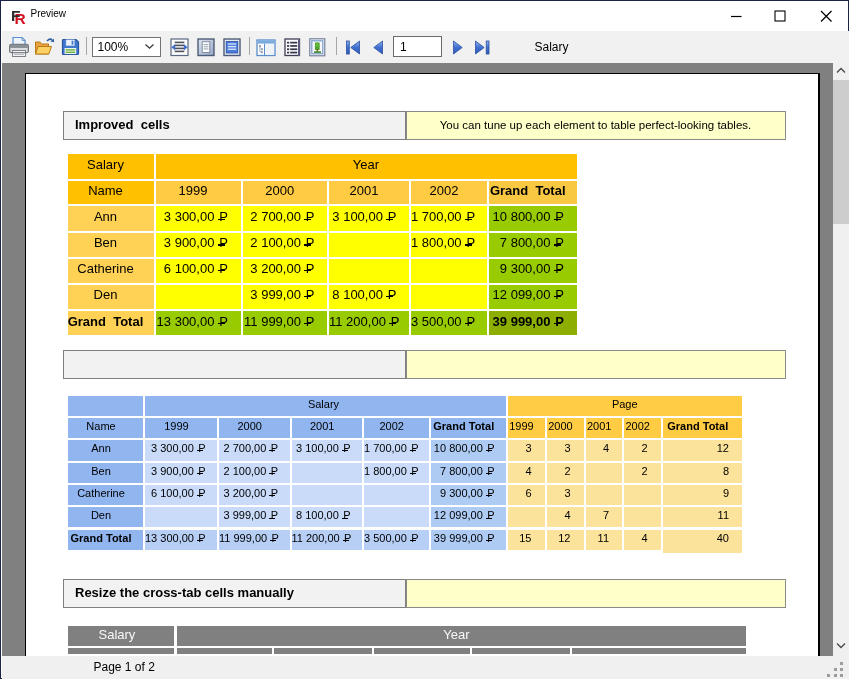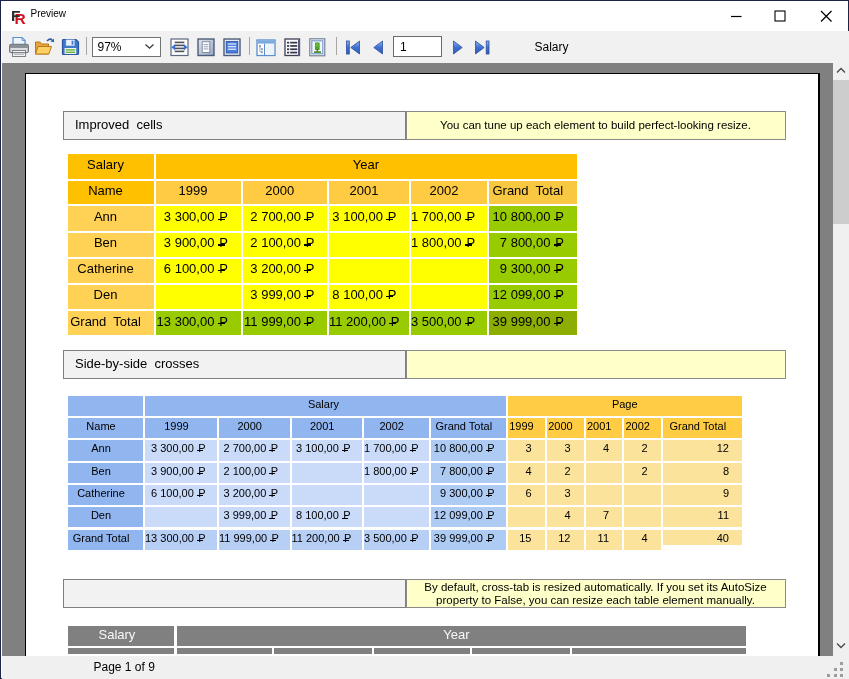--- a/index.html
+++ b/index.html
@@ -1,21 +1,21 @@
 <!DOCTYPE html>
 <html><head><meta charset="utf-8">
 <style>
 * { margin:0; padding:0; box-sizing:border-box; }
 body { width:849px; height:679px; font-family:"Liberation Sans", sans-serif; overflow:hidden; }
 .abs { position:absolute; }
 #win { position:relative; width:849px; height:679px; background:#fff; border:1px solid #1b2447; }
 .cell { position:absolute; overflow:hidden; white-space:nowrap; color:#000; }
 .ctr { text-align:center; }
 .rgt { text-align:right; }
-.b { font-weight:normal; }
+.b { font-weight:bold; }
 .rb { position:relative; display:inline-block; line-height:1; margin-left:1.3px; }
 .rb::after { content:""; position:absolute; left:-1.5px; bottom:3.4px; width:6.8px; height:1.1px; background:#000; }
 .rb2::after { left:-1.2px; bottom:2.9px; width:5.8px; height:1px; }
 </style></head><body>
 <div id="win">
 <svg class="abs" style="left:9px;top:6px;" width="18" height="19" viewBox="0 0 18 19">
       <text x="4.6" y="16.8" font-family="Liberation Sans" font-size="15.5" font-weight="bold" fill="#d31021">R</text>
       <text x="1" y="14.3" font-family="Liberation Sans" font-size="15.5" font-weight="bold" fill="#2b2b2b">F</text>
     </svg>
 <div class="abs" style="left:29.5px;top:7px;font-size:10px;color:#000;">Preview</div>
@@ -48,21 +48,21 @@
 </svg>
 <svg class="abs" style="left:60px;top:37px;" width="19" height="18" viewBox="0 0 19 18">
 <path d="M1.5 2.5 q0-1 1-1 L15 1.5 L17.5 4 L17.5 15.5 q0 1 -1 1 L2.5 16.5 q-1 0 -1-1 Z" fill="#3f77cf" stroke="#2a55a0" stroke-width="1.2"></path>
 <rect x="5" y="1.8" width="8.5" height="6" fill="#e9f1fb" stroke="#9db8dd" stroke-width="0.5"></rect>
 <rect x="10.6" y="2.8" width="1.8" height="3.8" fill="#3f77cf"></rect>
 <rect x="3.6" y="10" width="11.6" height="6" fill="#eef5ee"></rect>
 <rect x="4.6" y="11.2" width="9.6" height="1.4" fill="#6eb33f"></rect>
 <rect x="4.6" y="13.6" width="9.6" height="1.4" fill="#6eb33f"></rect>
 </svg>
 <div class="abs" style="left:90.5px;top:35.5px;width:69px;height:20px;background:#fff;border:1px solid #737373;"></div>
-<div class="abs" style="left:96.5px;top:38.5px;font-size:12px;">97%</div>
+<div class="abs" style="left:96.5px;top:38.5px;font-size:12px;">100%</div>
 <svg class="abs" style="left:143px;top:42px;" width="11" height="7" viewBox="0 0 11 7">
       <polyline points="1.5,1.5 5.5,5.2 9.5,1.5" fill="none" stroke="#3b3b3b" stroke-width="1.3"></polyline>
     </svg>
 <svg class="abs" style="left:169px;top:37px;" width="19" height="19" viewBox="0 0 19 19">
 <rect x="1" y="1" width="17" height="16.5" fill="#fdfdfd" stroke="#5a6880" stroke-width="1.2"></rect>
 <g fill="#4d525c">
         <rect x="4.7" y="3.6" width="9.6" height="1.6"></rect>
         <rect x="4.7" y="6.6" width="9.6" height="1.6"></rect>
         <rect x="4.7" y="9.6" width="9.6" height="1.6"></rect>
         <rect x="4.7" y="12.6" width="9.6" height="1.6"></rect>
@@ -152,37 +152,36 @@
 <div class="abs" style="left:24px;top:72px;width:794.5px;height:583px;background:#fff;border-style:solid;border-color:#000;border-width:1.5px 2px 0 1.5px;"></div>
 <div class="abs" style="left:832px;top:62px;width:16px;height:592.5px;background:#f0f0f0;"></div>
 <div class="abs" style="left:832px;top:79px;width:16px;height:144px;background:#cdcdcd;"></div>
 <svg class="abs" style="left:835px;top:66px;" width="10" height="7" viewBox="0 0 10 7">
       <polyline points="1,5.5 5,1.5 9,5.5" fill="none" stroke="#4d4d4d" stroke-width="1.4"></polyline>
     </svg>
 <svg class="abs" style="left:835px;top:641px;" width="10" height="7" viewBox="0 0 10 7">
       <polyline points="1,1.5 5,5.5 9,1.5" fill="none" stroke="#4d4d4d" stroke-width="1.4"></polyline>
     </svg>
 <div class="abs" style="left:1px;top:654.5px;width:847px;height:23.5px;background:#f0f0f0;"></div>
-<div class="abs" style="left:92.5px;top:658.5px;font-size:12px;">Page 1 of 9</div>
+<div class="abs" style="left:92.5px;top:658.5px;font-size:12px;">Page 1 of 2</div>
 <div class="abs" style="left:839px;top:660.5px;width:3px;height:3px;background:#9d9d9d;"></div>
     <div class="abs" style="left:832.5px;top:666.5px;width:3px;height:3px;background:#9d9d9d;"></div>
     <div class="abs" style="left:839px;top:666.5px;width:3px;height:3px;background:#9d9d9d;"></div>
     <div class="abs" style="left:826px;top:672.5px;width:3px;height:3px;background:#9d9d9d;"></div>
     <div class="abs" style="left:832.5px;top:672.5px;width:3px;height:3px;background:#9d9d9d;"></div>
     <div class="abs" style="left:839px;top:672.5px;width:3px;height:3px;background:#9d9d9d;"></div>
 <div class="abs" style="left:62px;top:110px;width:343px;height:29px;background:#f2f2f2;border:1px solid #7f7f7f;"></div>
 <div class="abs b" style="left:74px;top:110px;height:29px;line-height:28px;font-size:13px;">Improved&nbsp; cells</div>
 <div class="abs" style="left:404.5px;top:110px;width:380px;height:29px;background:#ffffc9;border:1px solid #8a8a8a;"></div>
-<div class="abs ctr" style="left:405px;top:110px;width:379px;height:29px;line-height:28px;font-size:11.5px;">You can tune up each element to build perfect-looking resize.</div>
+<div class="abs ctr" style="left:405px;top:110px;width:379px;height:29px;line-height:28px;font-size:11.5px;">You can tune up each element to table perfect-looking tables.</div>
 <div class="abs" style="left:62px;top:349px;width:343px;height:29px;background:#f2f2f2;border:1px solid #7f7f7f;"></div>
-<div class="abs b" style="left:74px;top:349px;height:29px;line-height:28px;font-size:13px;">Side-by-side&nbsp; crosses</div>
 <div class="abs" style="left:404.5px;top:349px;width:380px;height:29px;background:#ffffc9;border:1px solid #8a8a8a;"></div>
 <div class="abs" style="left:62px;top:578px;width:343px;height:29px;background:#f2f2f2;border:1px solid #7f7f7f;"></div>
+<div class="abs b" style="left:74px;top:578px;height:29px;line-height:28px;font-size:13px;">Resize the cross-tab cells manually</div>
 <div class="abs" style="left:404.5px;top:578px;width:380px;height:29px;background:#ffffc9;border:1px solid #8a8a8a;"></div>
-<div class="abs ctr" style="left:405px;top:580px;width:379px;font-size:11.5px;line-height:13px;white-space:normal;">By default, cross-tab is resized automatically. If you set its AutoSize<br>property to False, you can resize each table element manually.</div>
 <div class="cell ctr" style="left:66.5px;top:153.4px;width:86.0px;height:24.400000000000006px;background:#FFC000;font-size:13px;line-height:21.2px;padding-right:10px;">Salary</div>
     <div class="cell ctr" style="left:154.5px;top:153.4px;width:421.0px;height:24.400000000000006px;background:#FFC000;font-size:13px;line-height:21.2px;">Year</div>
     <div class="cell ctr" style="left:66.5px;top:179.8px;width:86.0px;height:23.399999999999977px;background:#FFC000;font-size:13px;line-height:20.2px;padding-right:10px;">Name</div>
     <div class="cell ctr" style="left:154.5px;top:179.8px;width:85.0px;height:23.399999999999977px;background:#FFCB43;font-size:13px;line-height:20.2px;padding-right:10px;">1999</div>
     <div class="cell ctr" style="left:241.5px;top:179.8px;width:84.5px;height:23.399999999999977px;background:#FFCB43;font-size:13px;line-height:20.2px;padding-right:10px;">2000</div>
     <div class="cell ctr" style="left:328px;top:179.8px;width:80px;height:23.399999999999977px;background:#FFCB43;font-size:13px;line-height:20.2px;padding-right:10px;">2001</div>
     <div class="cell ctr" style="left:410px;top:179.8px;width:76px;height:23.399999999999977px;background:#FFCB43;font-size:13px;line-height:20.2px;padding-right:10px;">2002</div>
     <div class="cell ctr b" style="left:488px;top:179.8px;width:87.5px;height:23.399999999999977px;background:#F9C843;font-size:13px;line-height:20.2px;padding-right:10px;">Grand&nbsp; Total</div>
     <div class="cell ctr" style="left:66.5px;top:205.2px;width:86.0px;height:24.700000000000017px;background:#FFD155;font-size:13px;line-height:21.5px;padding-right:10px;">Ann</div>
     <div class="cell rgt" style="left:154.5px;top:205.2px;width:85.0px;height:24.700000000000017px;background:#FFFF00;font-size:13px;line-height:21.5px;padding-right:12.5px;">3 300,00&nbsp;<span class="rb">P</span></div>
@@ -275,21 +274,21 @@
     <div class="cell rgt" style="left:661.5px;top:483.9px;width:79.5px;height:20.5px;background:#FCE39B;font-size:11px;line-height:17.3px;padding-right:13px;">9</div>
     <div class="cell rgt" style="left:506.5px;top:506.4px;width:37.0px;height:20.100000000000023px;background:#FCE39B;font-size:11px;line-height:16.9px;padding-right:13px;"></div>
     <div class="cell rgt" style="left:545.5px;top:506.4px;width:37.0px;height:20.100000000000023px;background:#FCE39B;font-size:11px;line-height:16.9px;padding-right:13px;">4</div>
     <div class="cell rgt" style="left:584.5px;top:506.4px;width:36.5px;height:20.100000000000023px;background:#FCE39B;font-size:11px;line-height:16.9px;padding-right:13px;">7</div>
     <div class="cell rgt" style="left:623px;top:506.4px;width:36.5px;height:20.100000000000023px;background:#FCE39B;font-size:11px;line-height:16.9px;padding-right:13px;"></div>
     <div class="cell rgt" style="left:661.5px;top:506.4px;width:79.5px;height:20.100000000000023px;background:#FCE39B;font-size:11px;line-height:16.9px;padding-right:13px;">11</div>
     <div class="cell rgt" style="left:506.5px;top:528.5px;width:37.0px;height:20.899999999999977px;background:#FCE39B;font-size:11px;line-height:17.7px;padding-right:13px;">15</div>
     <div class="cell rgt" style="left:545.5px;top:528.5px;width:37.0px;height:20.899999999999977px;background:#FCE39B;font-size:11px;line-height:17.7px;padding-right:13px;">12</div>
     <div class="cell rgt" style="left:584.5px;top:528.5px;width:36.5px;height:20.899999999999977px;background:#FCE39B;font-size:11px;line-height:17.7px;padding-right:13px;">11</div>
     <div class="cell rgt" style="left:623px;top:528.5px;width:36.5px;height:20.899999999999977px;background:#FCE39B;font-size:11px;line-height:17.7px;padding-right:13px;">4</div>
-    <div class="cell rgt" style="left:661.5px;top:528.5px;width:79.5px;height:15px;background:#FCE39B;font-size:11px;line-height:17.7px;padding-right:13px;">40</div>
+    <div class="cell rgt" style="left:661.5px;top:528.5px;width:79.5px;height:23px;background:#FCE39B;font-size:11px;line-height:17.7px;padding-right:13px;">40</div>
 <div class="abs" style="left:24px;top:624px;width:794px;height:30.5px;overflow:hidden;">
 <div class="cell ctr" style="left:43.4px;top:0.5px;width:106.1px;height:20px;background:#808080;color:#f8f8f8;font-size:13px;line-height:17px;padding-right:9px;">Salary</div>
       <div class="cell ctr" style="left:151.5px;top:0.5px;width:569.0px;height:20px;background:#808080;color:#f8f8f8;font-size:13px;line-height:17px;padding-right:9px;">Year</div>
       <div class="cell" style="left:43.4px;top:22.5px;width:106.1px;height:6px;background:#808080;"></div>
       <div class="cell" style="left:151.5px;top:22.5px;width:95.5px;height:6px;background:#808080;"></div>
       <div class="cell" style="left:249px;top:22.5px;width:98px;height:6px;background:#808080;"></div>
       <div class="cell" style="left:349px;top:22.5px;width:96px;height:6px;background:#808080;"></div>
       <div class="cell" style="left:447px;top:22.5px;width:98px;height:6px;background:#808080;"></div>
       <div class="cell" style="left:547px;top:22.5px;width:173.5px;height:6px;background:#808080;"></div>
 </div>

